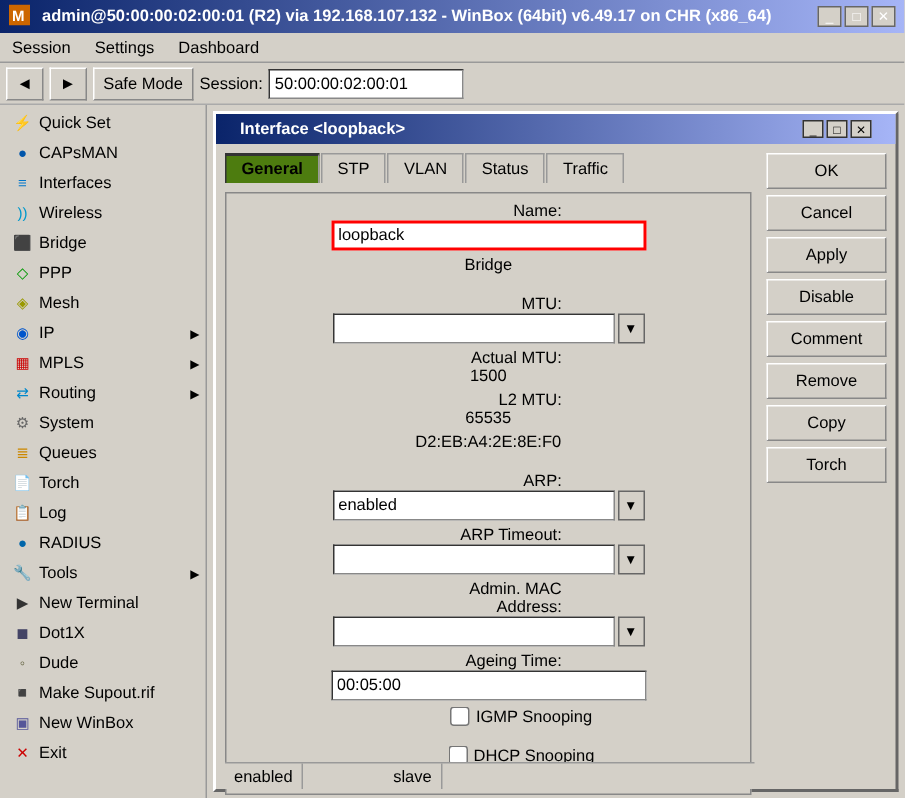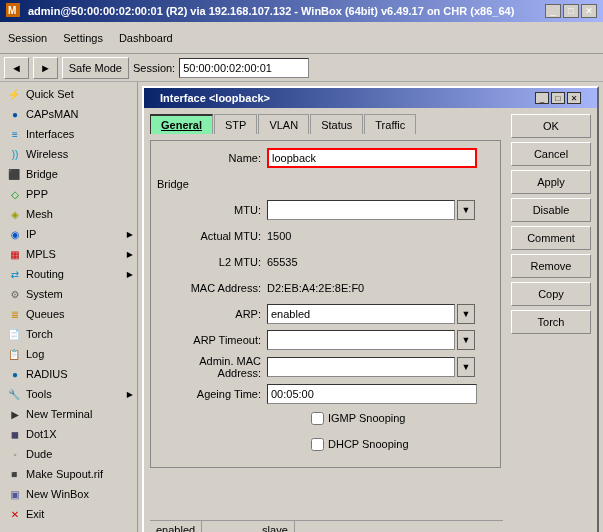--- a/index.html
+++ b/index.html
@@ -47,21 +47,21 @@
       cursor: pointer;
     }
 
     
     .menu-bar {
       background: #d4d0c8;
       padding: 2px 4px;
       display: flex;
       gap: 8px;
       border-bottom: 1px solid #999;
-      height: 32px;
+      height: 20px;
       align-items: center;
     }
     .menu-item {
       padding: 1px 4px;
       cursor: pointer;
       font-size: 11px;
     }
 
     
     .toolbar {
@@ -196,39 +196,39 @@
       background: #d4d0c8;
       border: 1px solid #999;
       border-bottom: none;
       cursor: pointer;
       font-size: 11px;
       height: 20px;
       display: flex;
       align-items: center;
     }
     .tab.active {
-      background: #86efac;
+      background: #4d7c0f;
       border-top: 2px solid #333;
       border-left: 1px solid #333;
       border-right: 1px solid #999;
       font-weight: bold;
-      text-decoration: underline;
     }
 
     
     .form-area {
       background: #d4d0c8;
       border: 1px solid #888;
       padding: 6px;
     }
     .form-row {
       display: flex;
       align-items: center;
       margin-bottom: 4px;
       min-height: 22px;
+      flex-direction: column;
     }
     .form-label {
       text-align: right;
       width: 110px;
       padding-right: 6px;
       font-size: 11px;
       flex-shrink: 0;
       color: #000;
     }
     .form-value {
@@ -519,21 +519,20 @@
               <span class="form-label">Actual MTU:</span>
               <span class="form-value">1500</span>
             </div>
 
             <div class="form-row">
               <span class="form-label">L2 MTU:</span>
               <span class="form-value">65535</span>
             </div>
 
             <div class="form-row">
-              <span class="form-label">MAC Address:</span>
               <span class="form-value">D2:EB:A4:2E:8E:F0</span>
             </div>
 
             <div class="form-row">
               <span class="form-label">ARP:</span>
               <div class="form-input-with-btn">
                 <input class="form-input form-input-wide" type="text" value="enabled" style="">
                 <div class="dropdown-btn">▼</div>
               </div>
             </div>

